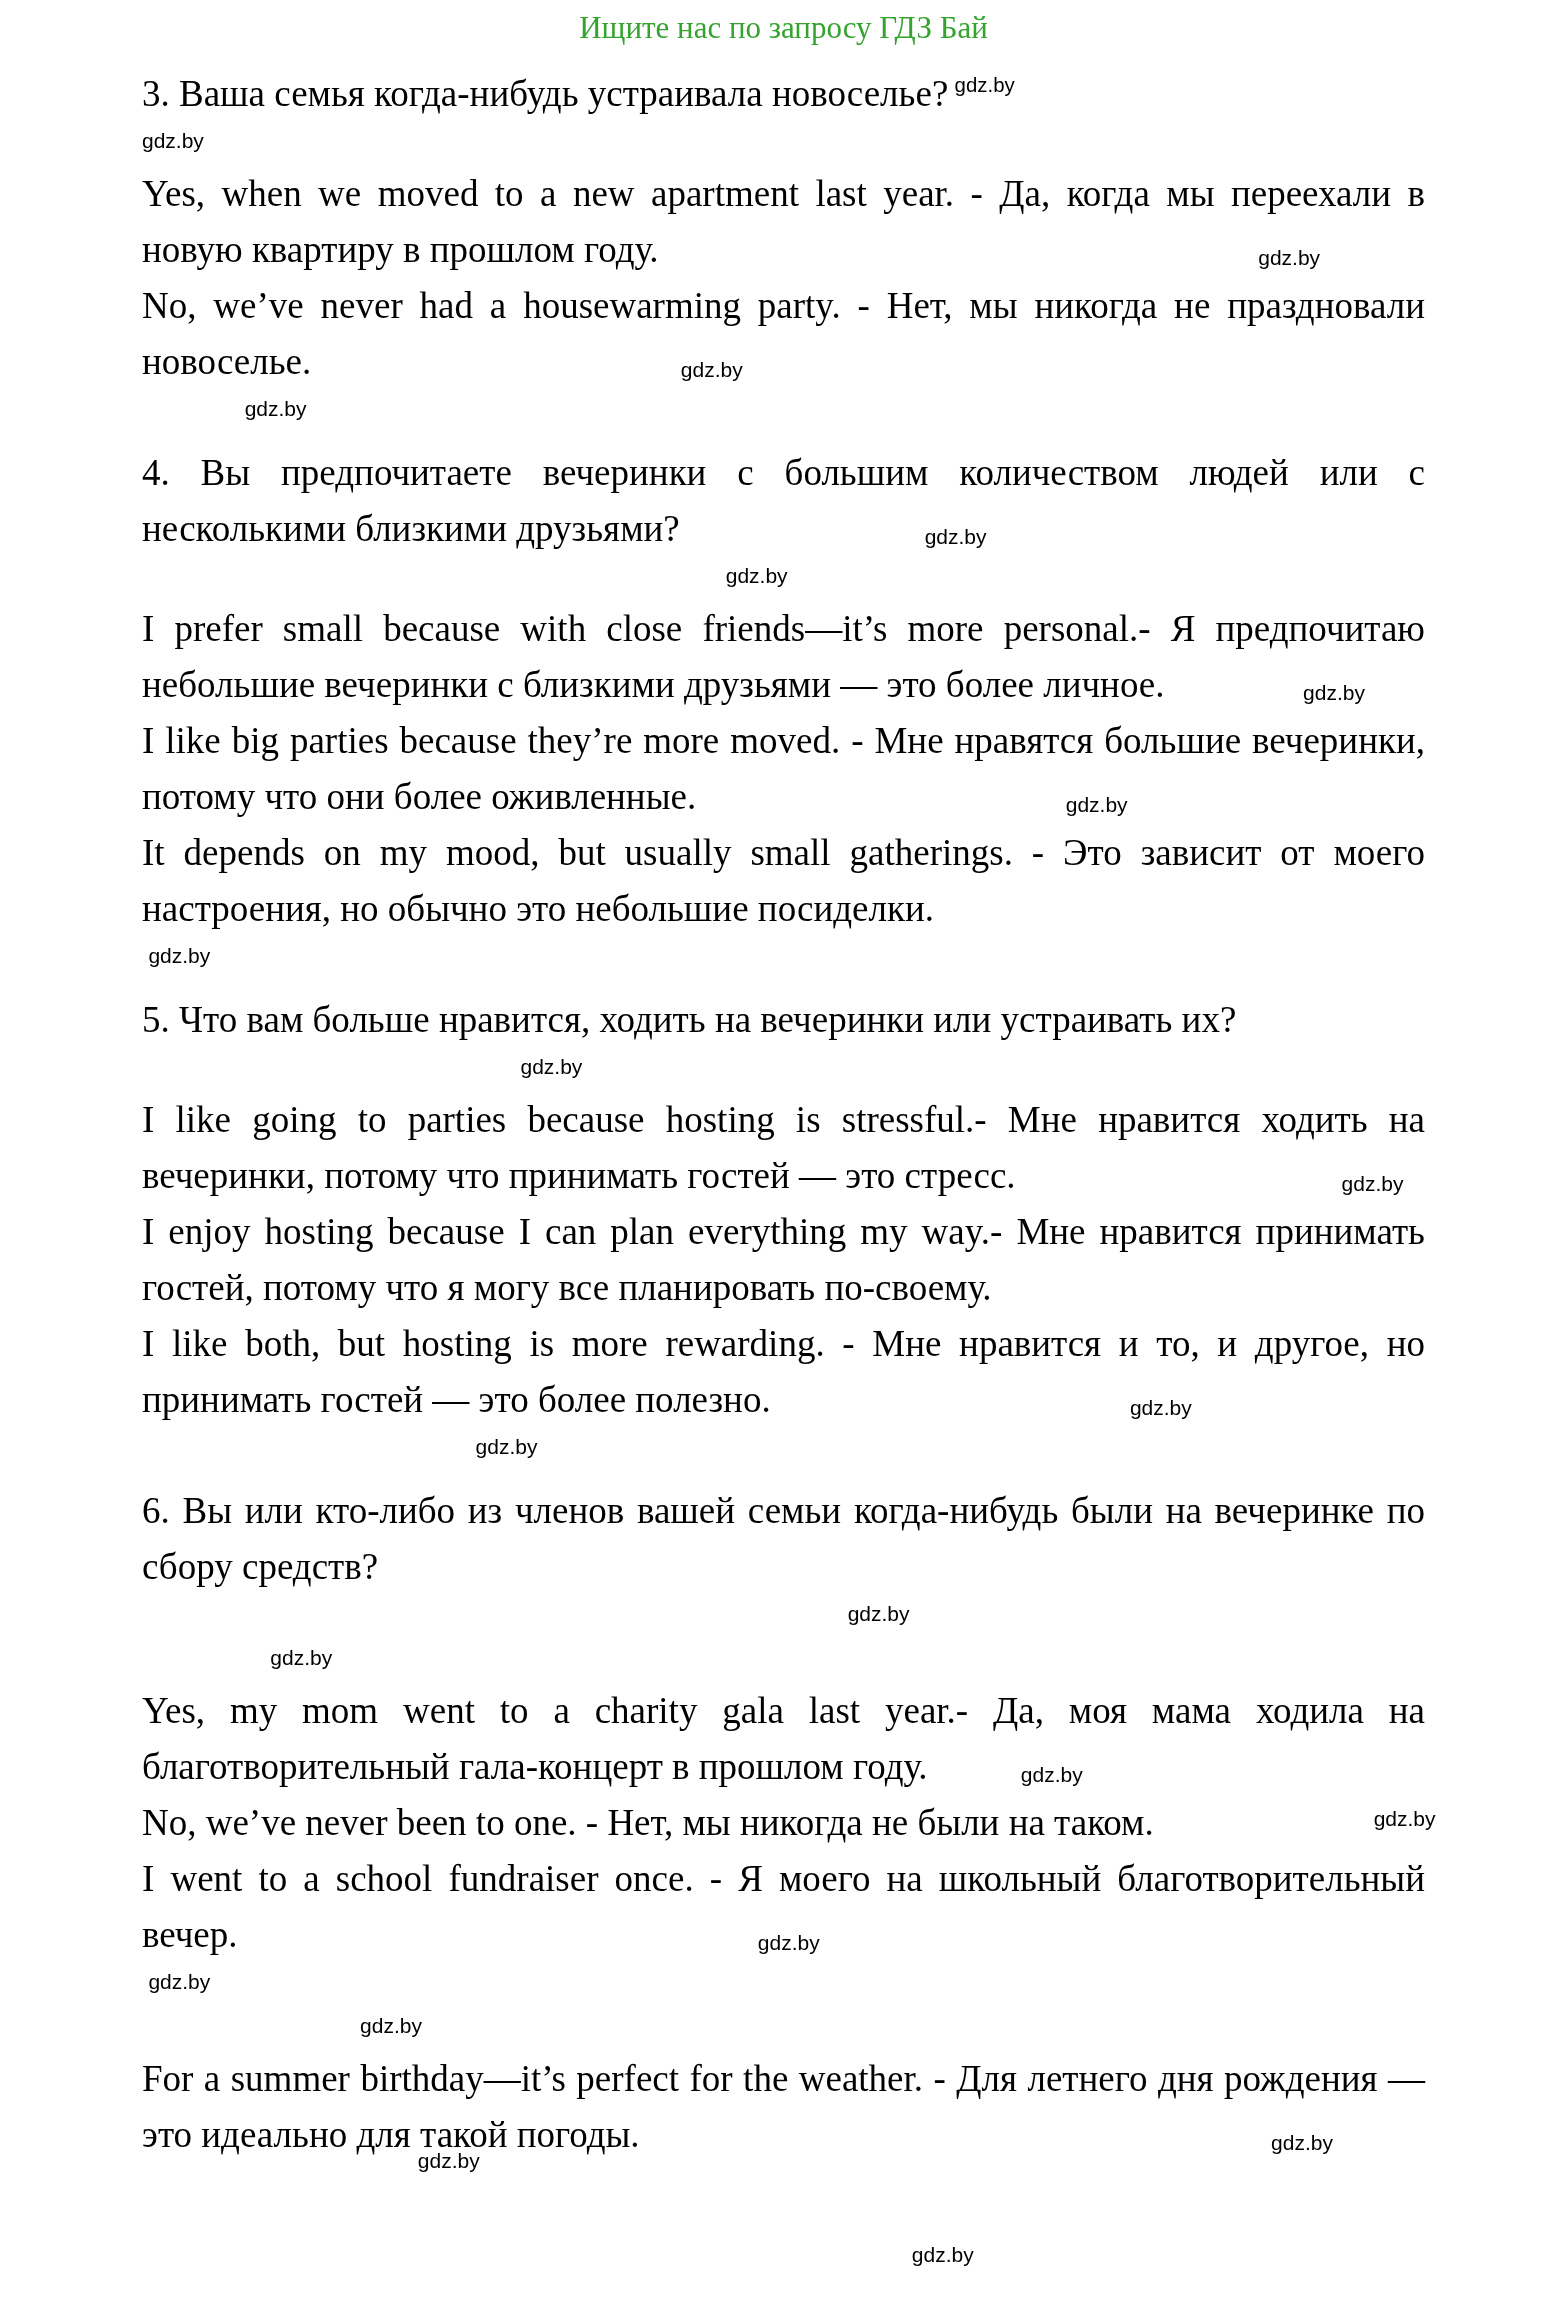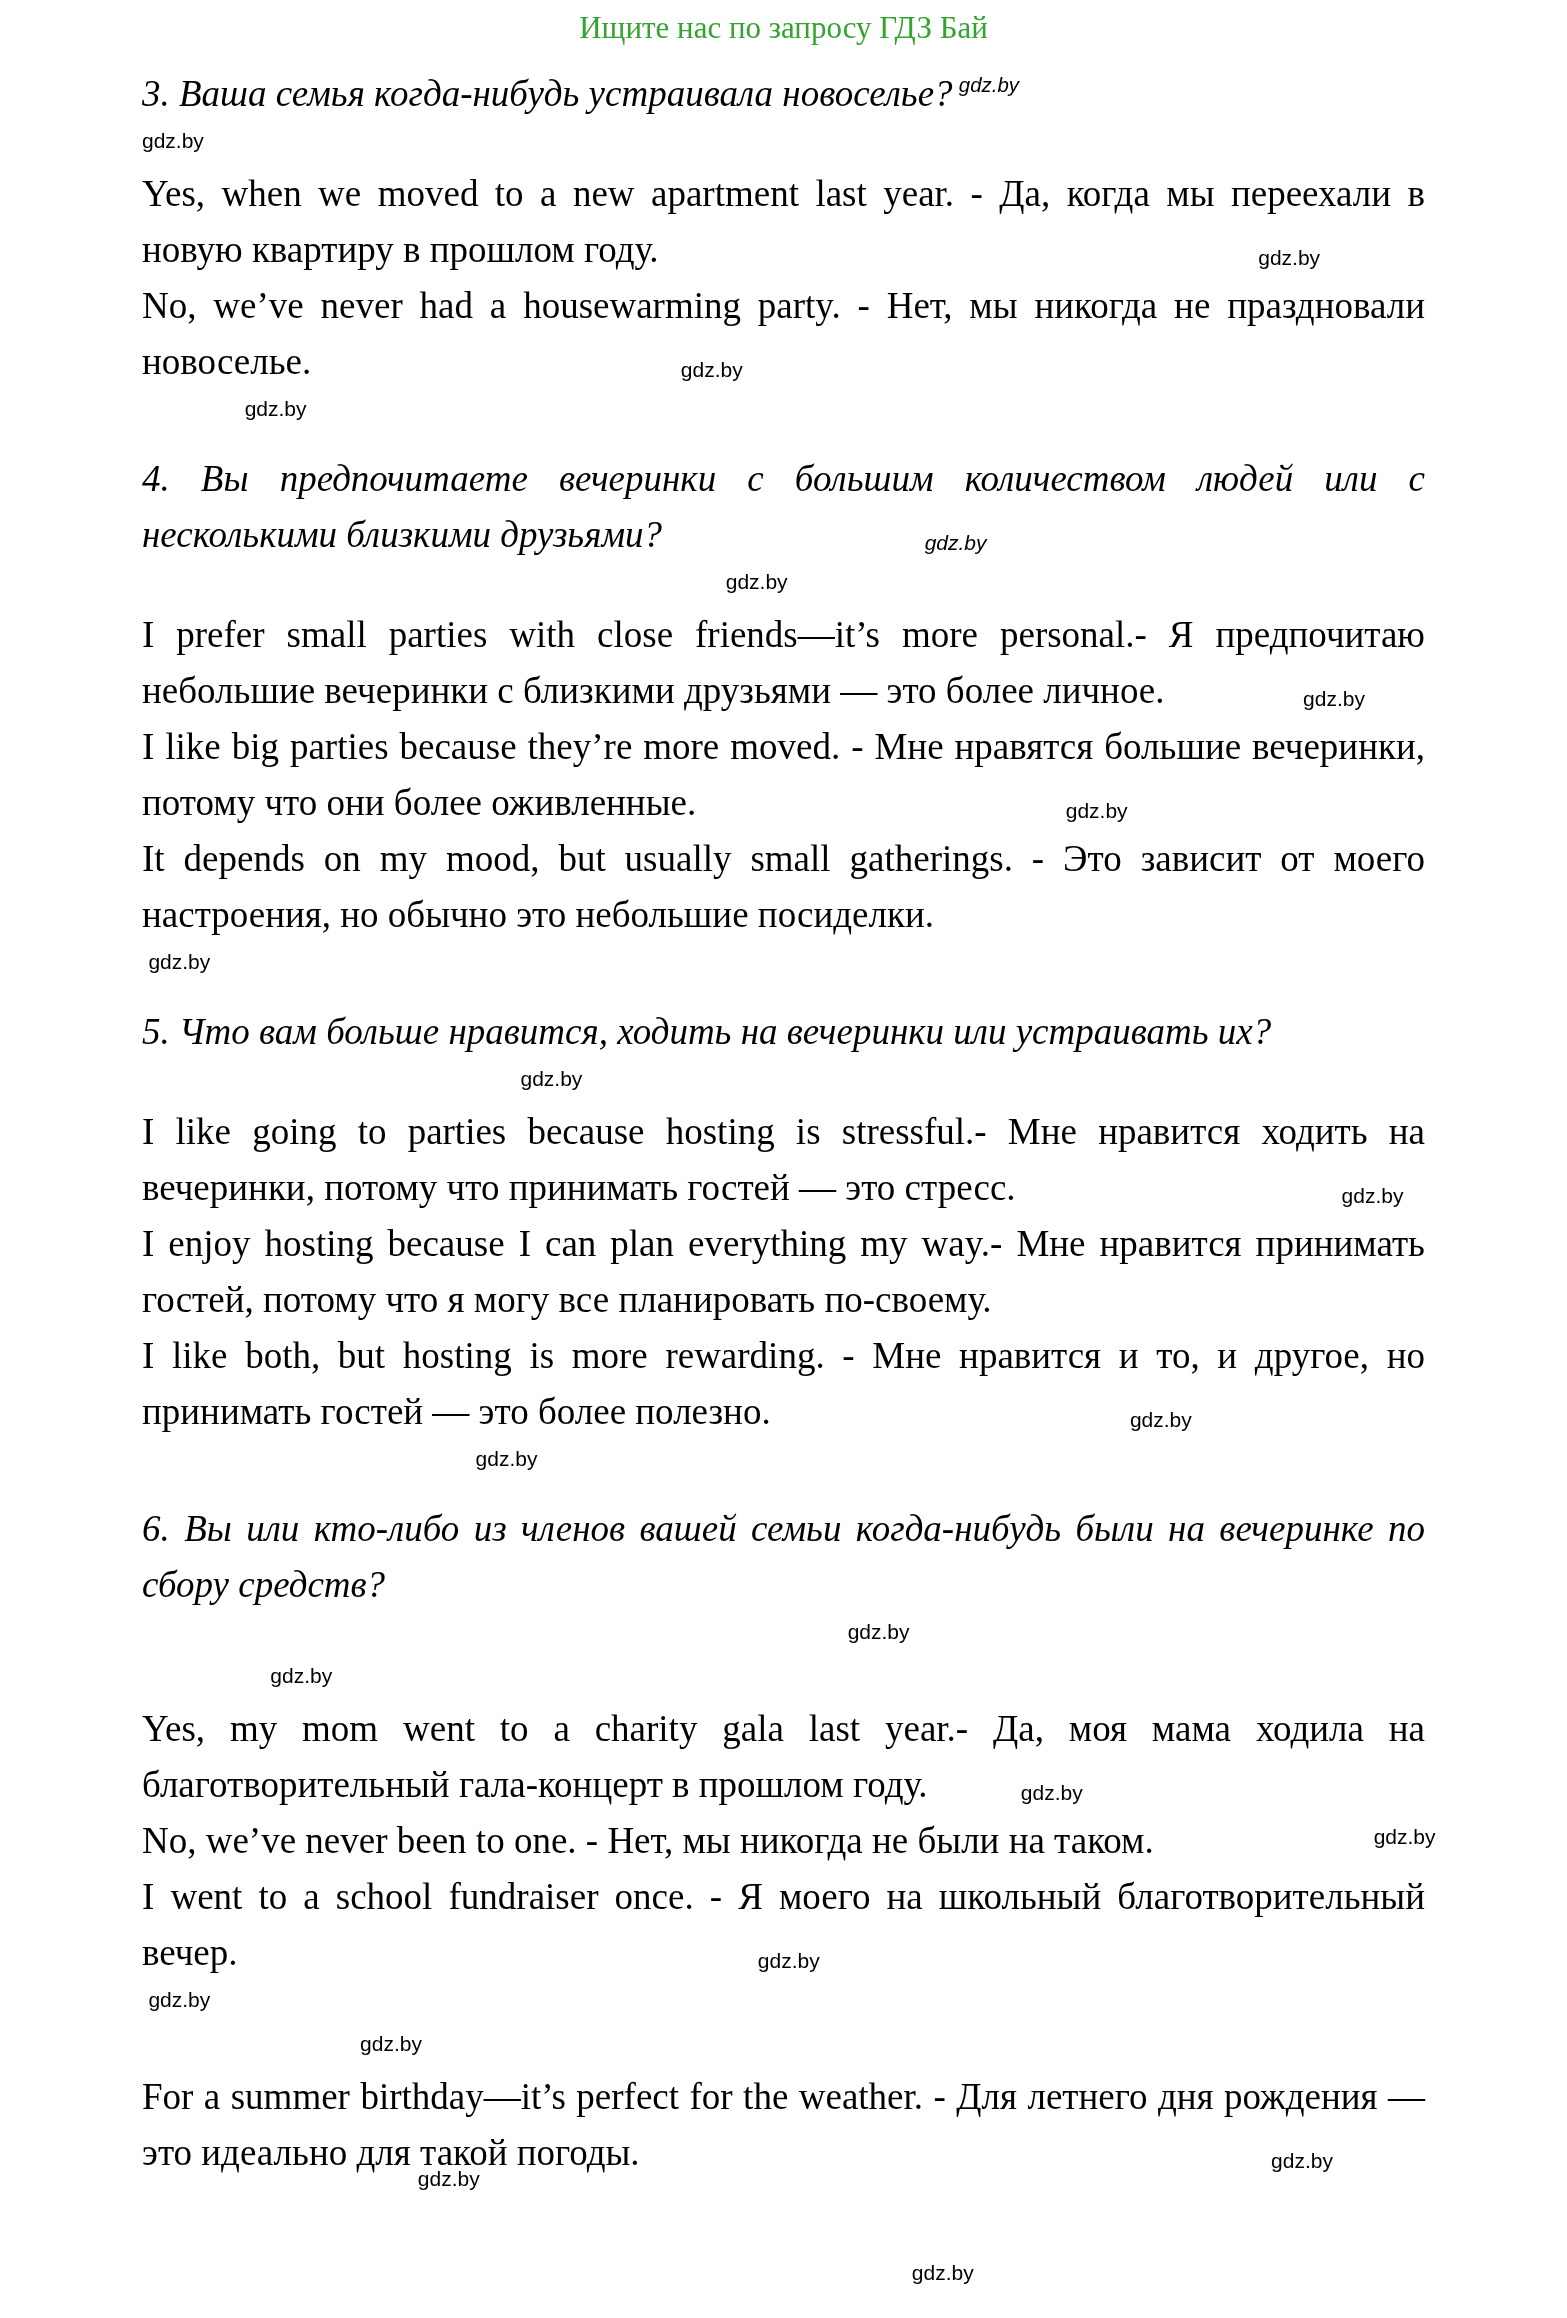--- a/index.html
+++ b/index.html
@@ -20,21 +20,21 @@
     line-height: 39px;
     margin-bottom: 19px;
   }
   p.block {
     margin: 0;
     font-size: 37px;
     line-height: 56px;
     text-align: justify;
     position: relative;
   }
-  p.question { margin-top: 17px; font-style: italic; }
+  p.question { margin-top: 11px; }
   .txt { }
   .wm {
     font-family: "Liberation Sans", "DejaVu Sans", sans-serif;
     font-size: 21px;
     color: #000000;
     line-height: normal;
   }
   .wm.sup {
     vertical-align: super;
     font-size: 20.4px;
@@ -58,21 +58,21 @@
   <div class="doc-header" style="color: rgb(53, 163, 47);">Ищите нас по запросу ГДЗ Бай</div>
 
   <div>
       <p class="block question"><span class="txt">3. Ваша семья когда-нибудь устраивала новоселье?</span><span class="wm sup">gdz.by</span></p>
       <div class="wm-line"><span class="wm" style="margin-left: 0%;">gdz.by</span></div>
       <p class="block answer"><span class="txt">Yes, when we moved to a new apartment last year. - Да, когда мы переехали в новую квартиру в прошлом году.</span><span class="wm abs" style="left: 87%; top: 80px;">gdz.by</span></p>
       <p class="block answer"><span class="txt">No, we’ve never had a housewarming party. - Нет, мы никогда не праздновали новоселье.</span><span class="wm abs" style="left: 42%; top: 80px;">gdz.by</span></p>
       <div class="wm-line"><span class="wm" style="margin-left: 8%;">gdz.by</span></div>
       <p class="block question"><span class="txt">4. Вы предпочитаете вечеринки с большим количеством людей или с несколькими близкими друзьями?</span><span class="wm abs" style="left: 61%; top: 80px;">gdz.by</span></p>
       <div class="wm-line"><span class="wm" style="margin-left: 45.5%;">gdz.by</span></div>
-      <p class="block answer"><span class="txt">I prefer small parties with close friends—it’s more personal.- Я предпочитаю небольшие вечеринки с близкими друзьями — это более личное.</span><span class="wm abs" style="left: 90.5%; top: 80px;">gdz.by</span></p>
+      <p class="block answer"><span class="txt">I prefer small because with close friends—it’s more personal.- Я предпочитаю небольшие вечеринки с близкими друзьями — это более личное.</span><span class="wm abs" style="left: 90.5%; top: 80px;">gdz.by</span></p>
       <p class="block answer"><span class="txt">I like big parties because they’re more moved. - Мне нравятся большие вечеринки, потому что они более оживленные.</span><span class="wm abs" style="left: 72%; top: 80px;">gdz.by</span></p>
       <p class="block answer"><span class="txt">It depends on my mood, but usually small gatherings. - Это зависит от моего настроения, но обычно это небольшие посиделки.</span></p>
       <div class="wm-line"><span class="wm" style="margin-left: 0.5%;">gdz.by</span></div>
       <p class="block question"><span class="txt">5. Что вам больше нравится, ходить на вечеринки или устраивать их?</span></p>
       <div class="wm-line"><span class="wm" style="margin-left: 29.5%;">gdz.by</span></div>
       <p class="block answer"><span class="txt">I like going to parties because hosting is stressful.- Мне нравится ходить на вечеринки, потому что принимать гостей — это стресс.</span><span class="wm abs" style="left: 93.5%; top: 80px;">gdz.by</span></p>
       <p class="block answer"><span class="txt">I enjoy hosting because I can plan everything my way.- Мне нравится принимать гостей, потому что я могу все планировать по-своему.</span></p>
       <p class="block answer"><span class="txt">I like both, but hosting is more rewarding. - Мне нравится и то, и другое, но принимать гостей — это более полезно.</span><span class="wm abs" style="left: 77%; top: 80px;">gdz.by</span></p>
       <div class="wm-line"><span class="wm" style="margin-left: 26%;">gdz.by</span></div>
       <p class="block question"><span class="txt">6. Вы или кто-либо из членов вашей семьи когда-нибудь были на вечеринке по сбору средств?</span></p>

